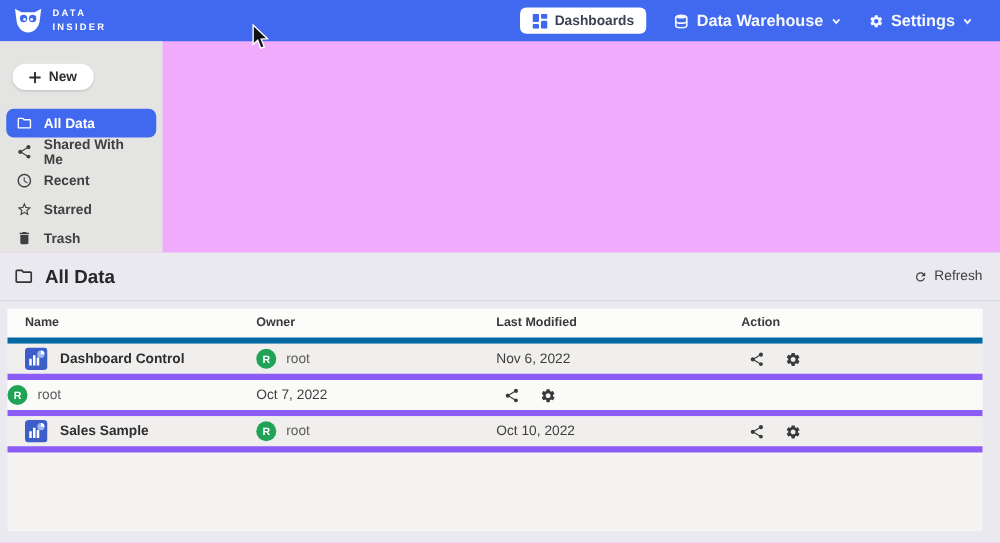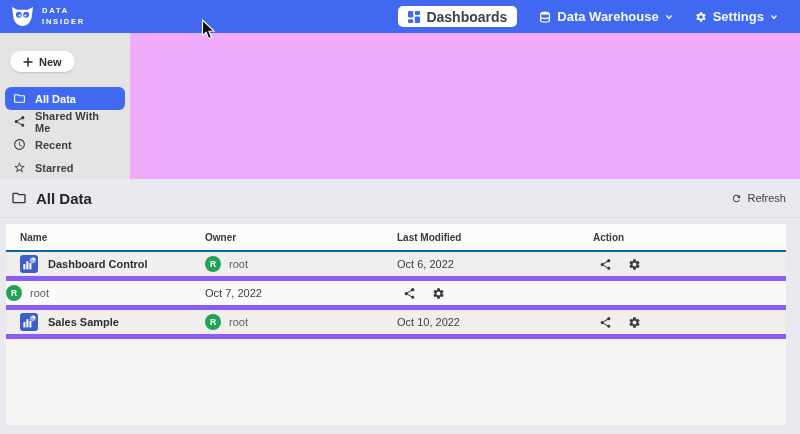--- a/index.html
+++ b/index.html
@@ -6,21 +6,21 @@
   html,body { width:800px; }
   body { font-family:"Liberation Sans", sans-serif; background:#e9e9ef; }
   .screen { width:800px; height:434px; position:relative; overflow:hidden; background:#f0abfc; }
 
   
   .topbar { height:33px; background:#4169f0; display:flex; align-items:center; justify-content:space-between; padding:0 22px 0 10px; }
   .brand { display:flex; align-items:center; gap:7px; }
   .brand-logo svg { width:25px; height:21px; display:block; }
   .brand-text { color:#fff; font-size:7.5px; font-weight:bold; letter-spacing:1.8px; line-height:1.4; }
   .topnav { display:flex; align-items:center; gap:22px; }
-  .btn-dashboards { background:#fff; border:none; border-radius:5px; height:21px; padding:0 10px; display:flex; align-items:center; gap:6px; font-family:inherit; font-size:14px; font-weight:700; color:#3c4154; cursor:pointer; }
+  .btn-dashboards { background:#fff; border:none; border-radius:5px; height:21px; padding:0 10px; display:flex; align-items:center; gap:6px; font-family:inherit; font-size:11px; font-weight:700; color:#3c4154; cursor:pointer; }
   .btn-dashboards svg { width:12px; height:12px; }
   .nav-link { display:flex; align-items:center; gap:6px; color:rgba(255,255,255,.95); font-size:13px; font-weight:600; cursor:pointer; }
   .nav-link svg.glyph { width:12px; height:12px; }
   .nav-link svg.chev { width:8px; height:8px; }
 
   
   .layout { display:flex; height:401px;flex-direction:column; }
   .sidebar { width:130px; background:#e4e4e2; padding-top:18px; flex:none; }
   .new-btn { margin-left:10px; background:#fff; border:none; border-radius:14px; height:21px; padding:0 13px; display:inline-flex; align-items:center; gap:6px; font-family:inherit; font-size:11px; font-weight:700; color:#2d2d2d; box-shadow:0 1px 2px rgba(0,0,0,.15); cursor:pointer; }
   .new-btn svg { width:10px; height:10px; }
@@ -32,21 +32,21 @@
   
   .main { flex:1; position:relative; background:#e9e9ef; }
   .main-header { height:39px; display:flex; align-items:center; padding:0 14px 0 11px; border-bottom:1px solid #d9d9e2; }
   .main-header .folder svg { width:16px; height:16px; display:block; }
   .page-title { font-size:15px; font-weight:700; color:#262626; margin-left:9px; }
   .refresh { margin-left:auto; display:flex; align-items:center; gap:5px; font-size:11px; color:#3f3f3f; cursor:pointer; background:none; border:none; font-family:inherit; }
   .refresh svg { width:11px; height:11px; }
 
   .table-wrap { position:absolute; left:6px; right:14px; top:45px; bottom:9px; background:#f5f4f2; }
   .thead, .trow { display:grid; grid-template-columns:199px 192px 196px 1fr; align-items:center; }
-  .thead { height:28px; background:#fcfcfb; border-bottom:2px solid #0369a1; font-size:10px; font-weight:700; color:#3a3a3a; }
+  .thead { height:28px; background:#fcfcfb; border-bottom:5px solid #0369a1; font-size:10px; font-weight:700; color:#3a3a3a; }
   .thead > div:first-child { padding-left:14px; }
   .trow { height:29px; border-bottom:5px solid #8b5cf6; background:#fafaf8; cursor:pointer; }
   .trow.alt { background:#f0efed; }
   .cell-name { display:flex; align-items:center; gap:10px; padding-left:14px; font-size:11px; font-weight:700; color:#2e2e2e; }
   .file-icon svg { width:18px; height:18px; display:block; }
   .cell-owner { display:flex; align-items:center; gap:8px; font-size:11px; color:#5d5d5d; }
   .avatar { width:16px; height:16px; border-radius:50%; background:#21a357; color:#fff; font-size:8.5px; font-weight:700; display:flex; align-items:center; justify-content:center; }
   .cell-date { font-size:11px; color:#3e3e3e; }
   .cell-actions { display:flex; gap:16px; padding-left:6px; }
   .action-icon { width:13px; height:13px; color:#3a3a3a; cursor:pointer; }
@@ -138,20 +138,26 @@
               <path fill="currentColor" d="M11.99 2C6.47 2 2 6.48 2 12s4.47 10 9.99 10C17.52 22 22 17.52 22 12S17.52 2 11.99 2zM12 20c-4.42 0-8-3.58-8-8s3.58-8 8-8 8 3.58 8 8-3.58 8-8 8zm.5-13H11v6l5.25 3.15.75-1.23-4.5-2.67z"></path>
             </svg>
           <span>Recent</span>
         </div>
         <div class="menu-item">
           <svg viewBox="0 0 24 24">
               <path fill="currentColor" d="M22 9.24l-7.19-.62L12 2 9.19 8.63 2 9.24l5.46 4.73L5.82 21 12 17.27 18.18 21l-1.63-7.03L22 9.24zM12 15.4l-3.76 2.27 1-4.28-3.32-2.88 4.38-.38L12 6.1l1.71 4.04 4.38.38-3.32 2.88 1 4.28L12 15.4z"></path>
             </svg>
           <span>Starred</span>
         </div>
+        <div class="menu-item">
+          <svg viewBox="0 0 24 24">
+              <path fill="currentColor" d="M6 19c0 1.1.9 2 2 2h8c1.1 0 2-.9 2-2V7H6v12zM19 4h-3.5l-1-1h-5l-1 1H5v2h14V4z"></path>
+            </svg>
+          <span>Trash</span>
+        </div>
       </div>
     </div>
 
     <div class="main">
       <div class="main-header">
         <span class="folder">
           <svg viewBox="0 0 24 24">
               <path fill="#333" d="M20 6h-8l-2-2H4c-1.1 0-1.99.9-1.99 2L2 18c0 1.1.9 2 2 2h16c1.1 0 2-.9 2-2V8c0-1.1-.9-2-2-2zm0 12H4V6h5.17l2 2H20v10z"></path>
             </svg>
         </span>
@@ -183,21 +189,21 @@
                   <circle cx="12.7" cy="5.3" r="2.9" fill="#9db8f0"></circle>
                   <path d="M12.7 2.4 A2.9 2.9 0 0 1 15.6 5.3 L12.7 5.3 Z" fill="#fff"></path>
                 </svg>
             </span>
             <span>Dashboard Control</span>
           </div>
           <div class="cell-owner">
             <span class="avatar">R</span>
             <span>root</span>
           </div>
-          <div class="cell-date">Oct 6, 2022</div>
+          <div class="cell-date">Nov 6, 2022</div>
           <div class="cell-actions">
             <span class="action-icon">
                 <svg viewBox="0 0 24 24">
                   <path fill="currentColor" d="M18 16.08c-.76 0-1.44.3-1.96.77L8.91 12.7c.05-.23.09-.46.09-.7s-.04-.47-.09-.7l7.05-4.11c.54.5 1.25.81 2.04.81 1.66 0 3-1.34 3-3s-1.34-3-3-3-3 1.34-3 3c0 .24.04.47.09.7L8.04 9.81C7.5 9.31 6.79 9 6 9c-1.66 0-3 1.34-3 3s1.34 3 3 3c.79 0 1.5-.31 2.04-.81l7.12 4.16c-.05.21-.08.43-.08.65 0 1.61 1.31 2.92 2.92 2.92 1.61 0 2.92-1.31 2.92-2.92s-1.31-2.92-2.92-2.92z"></path>
                 </svg>
               </span>
             <span class="action-icon">
                 <svg viewBox="0 0 24 24">
                   <path fill="currentColor" d="M19.14 12.94c.04-.3.06-.61.06-.94 0-.32-.02-.64-.07-.94l2.03-1.58c.18-.14.23-.41.12-.61l-1.92-3.32c-.12-.22-.37-.29-.59-.22l-2.39.96c-.5-.38-1.03-.7-1.62-.94l-.36-2.54c-.04-.24-.24-.41-.48-.41h-3.84c-.24 0-.43.17-.47.41l-.36 2.54c-.59.24-1.13.57-1.62.94l-2.39-.96c-.22-.08-.47 0-.59.22L2.74 8.87c-.12.21-.08.47.12.61l2.03 1.58c-.05.3-.09.63-.09.94s.02.64.07.94l-2.03 1.58c-.18.14-.23.41-.12.61l1.92 3.32c.12.22.37.29.59.22l2.39-.96c.5.38 1.03.7 1.62.94l.36 2.54c.05.24.24.41.48.41h3.84c.24 0 .44-.17.47-.41l.36-2.54c.59-.24 1.13-.56 1.62-.94l2.39.96c.22.08.47 0 .59-.22l1.92-3.32c.12-.22.07-.47-.12-.61l-2.01-1.58zM12 15.6c-1.98 0-3.6-1.62-3.6-3.6s1.62-3.6 3.6-3.6 3.6 1.62 3.6 3.6-1.62 3.6-3.6 3.6z"></path>
                 </svg>

